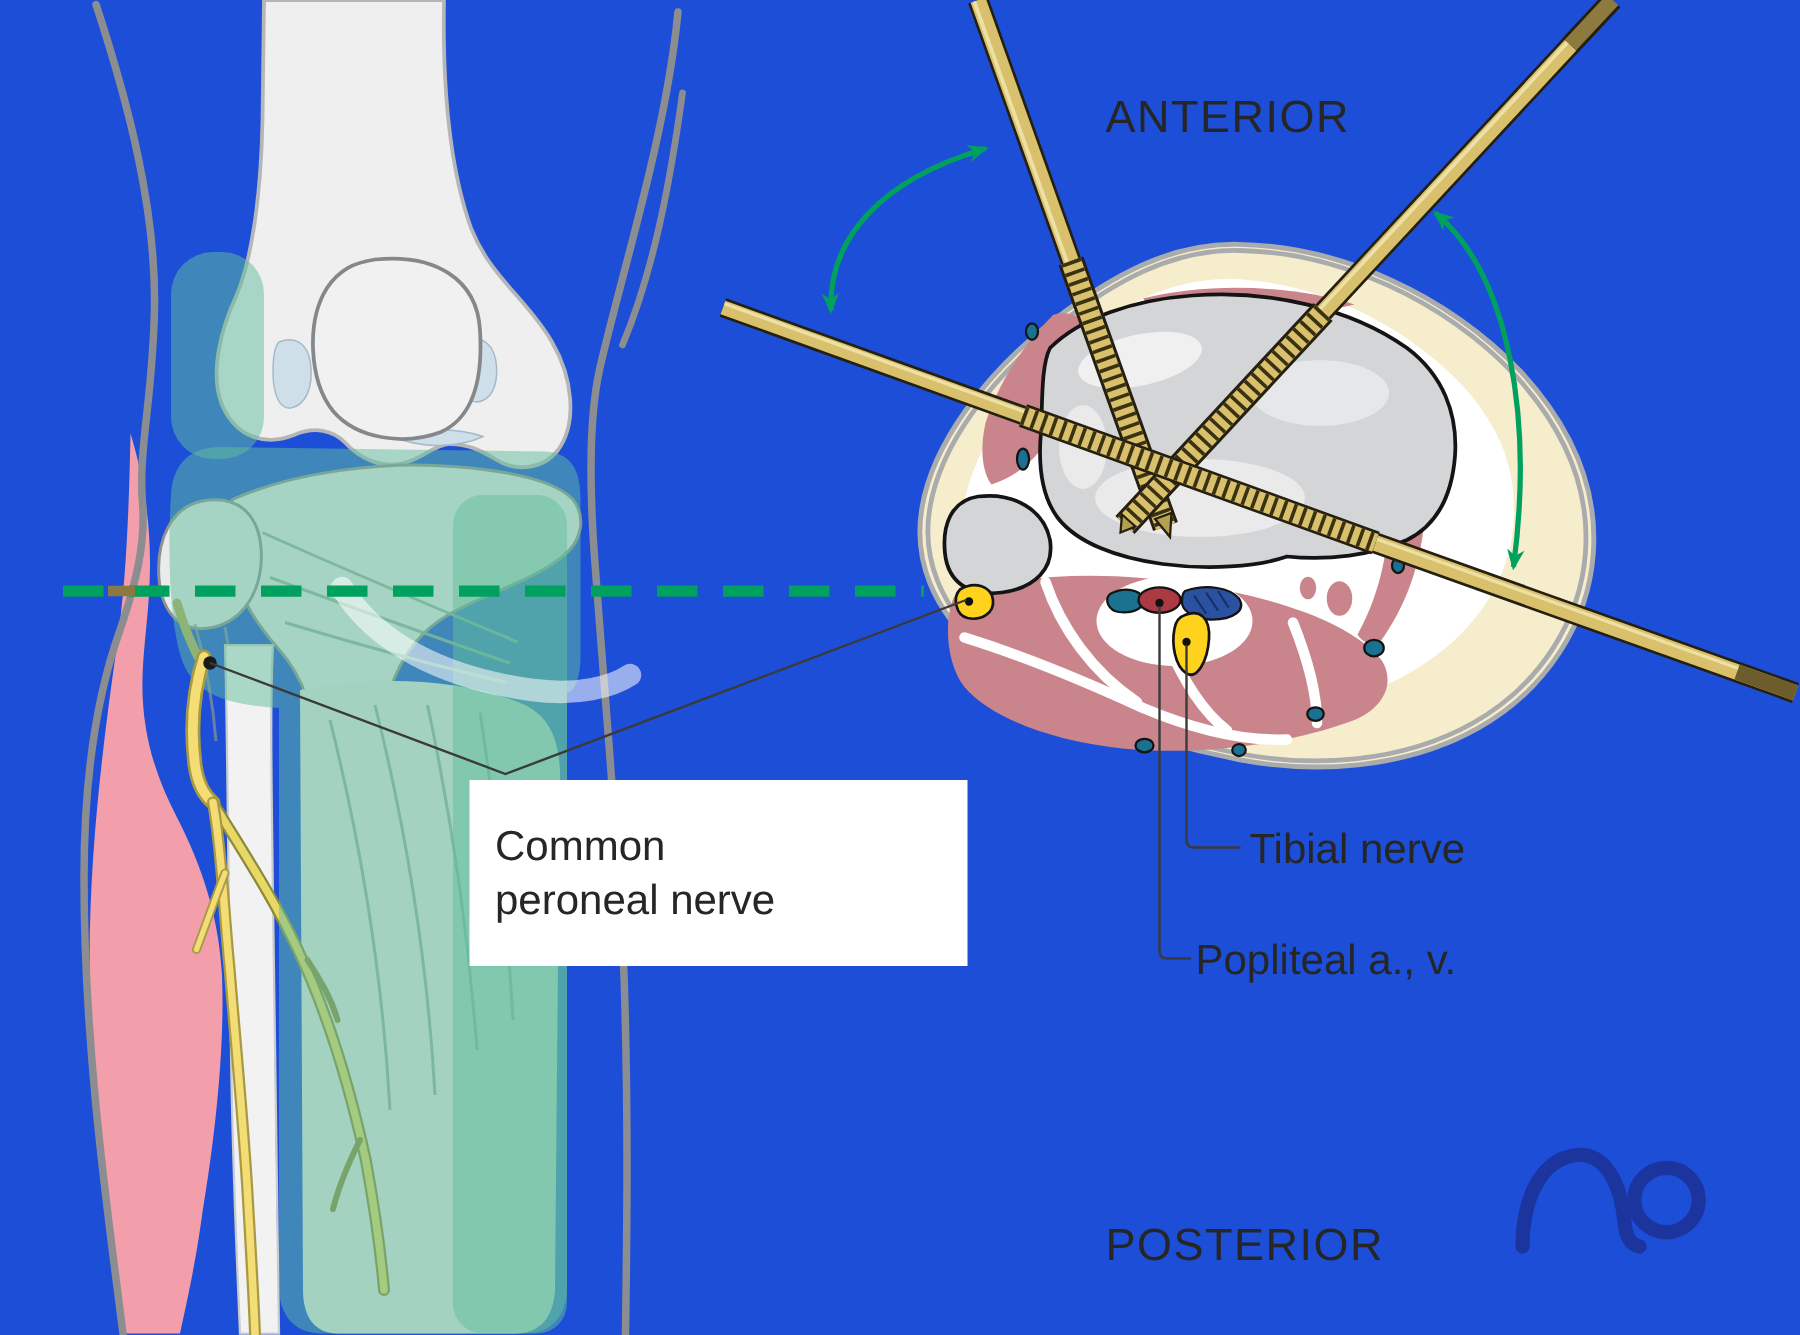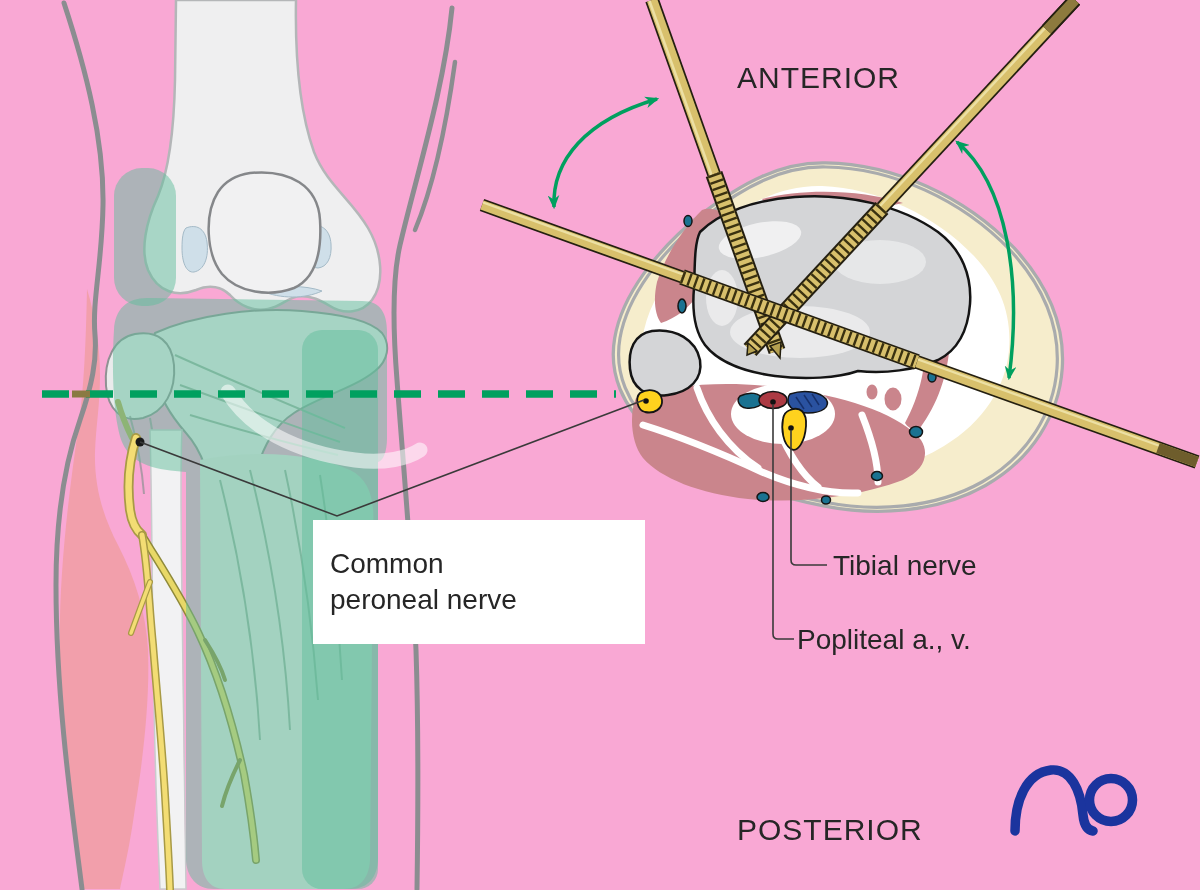--- a/index.html
+++ b/index.html
@@ -1,16 +1,16 @@
 <!DOCTYPE html>
 <html><head>
 <meta charset="utf-8">
 <style>
   html,body{margin:0;padding:0;background:#ffffff;}
-  .stage{width:1200px;height:890px;position:relative;background:#f9a8d4;overflow:hidden;}
+  .stage{width:1200px;height:890px;position:relative;background:#1d4ed8;overflow:hidden;}
   svg{display:block;}
   .cap{font-family:"Liberation Sans",sans-serif;font-size:30px;letter-spacing:1px;}
   .lbl{font-family:"Liberation Sans",sans-serif;font-size:28px;}
 </style>
 </head>
 <body>
 
 <div class="stage">
 <svg width="1200" height="890" viewBox="0 0 1200 890">
 

